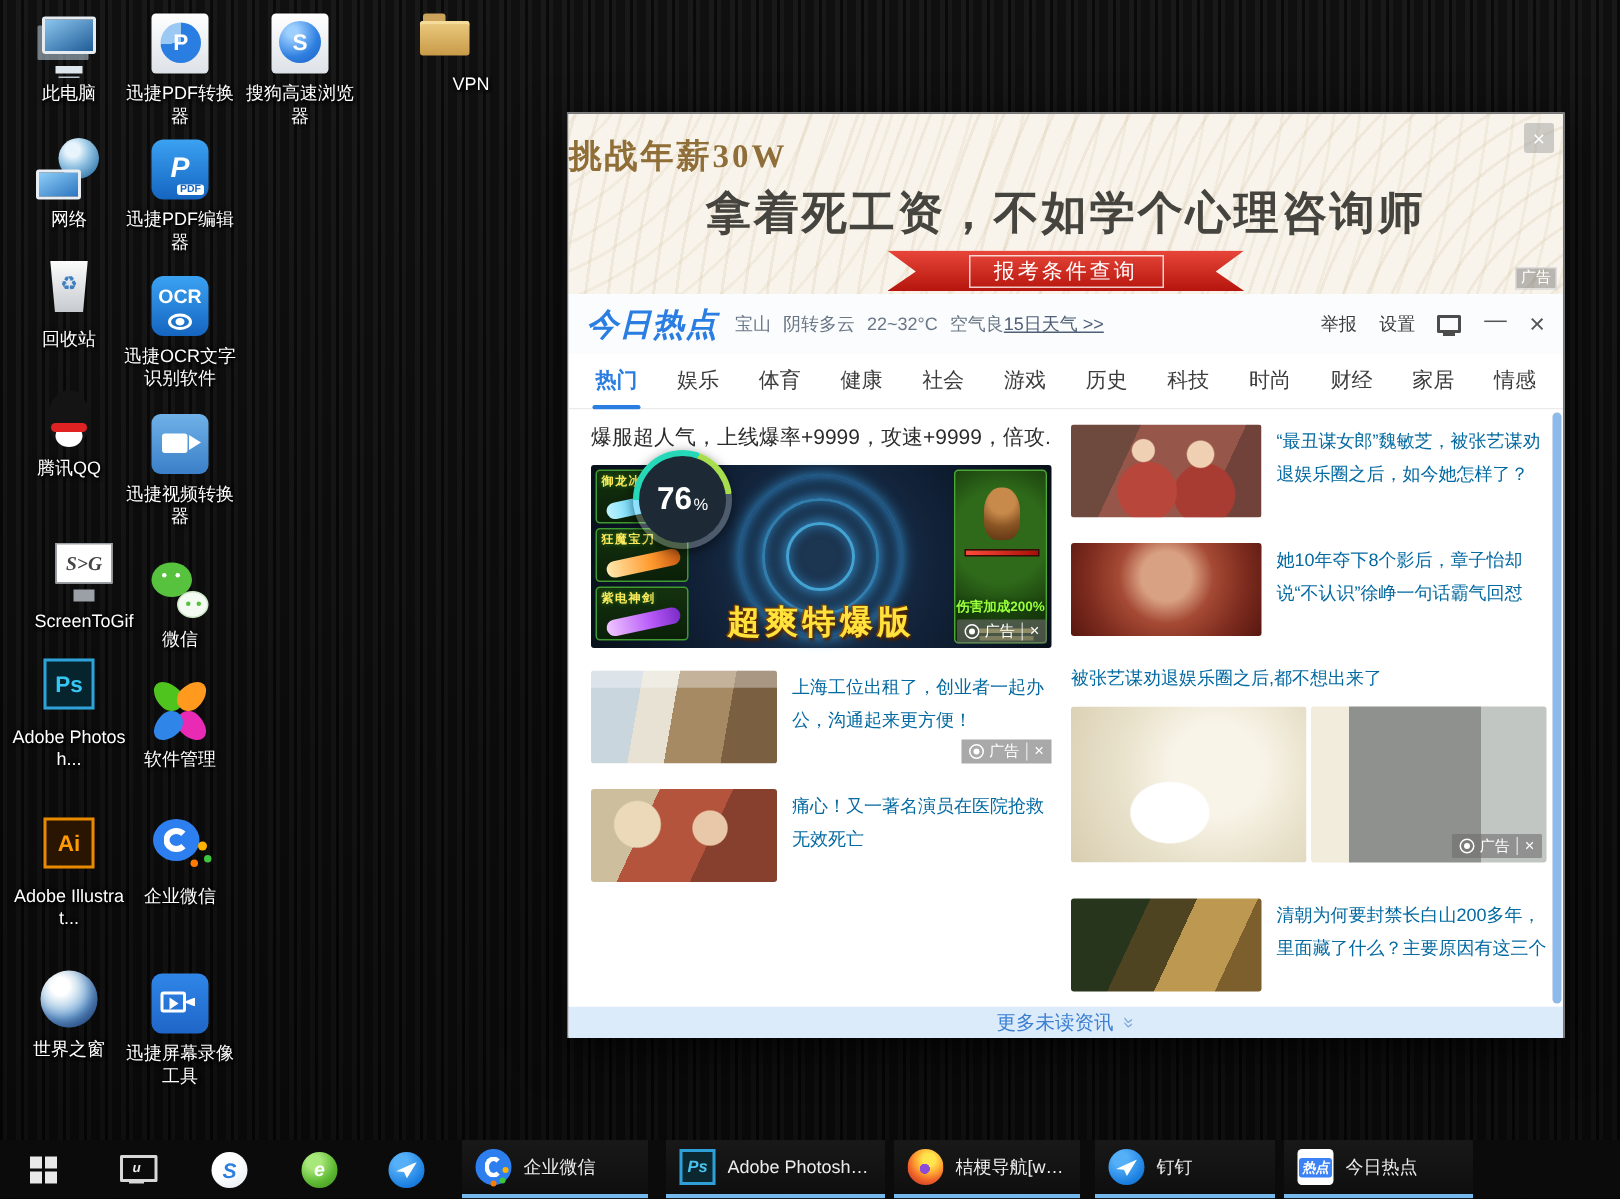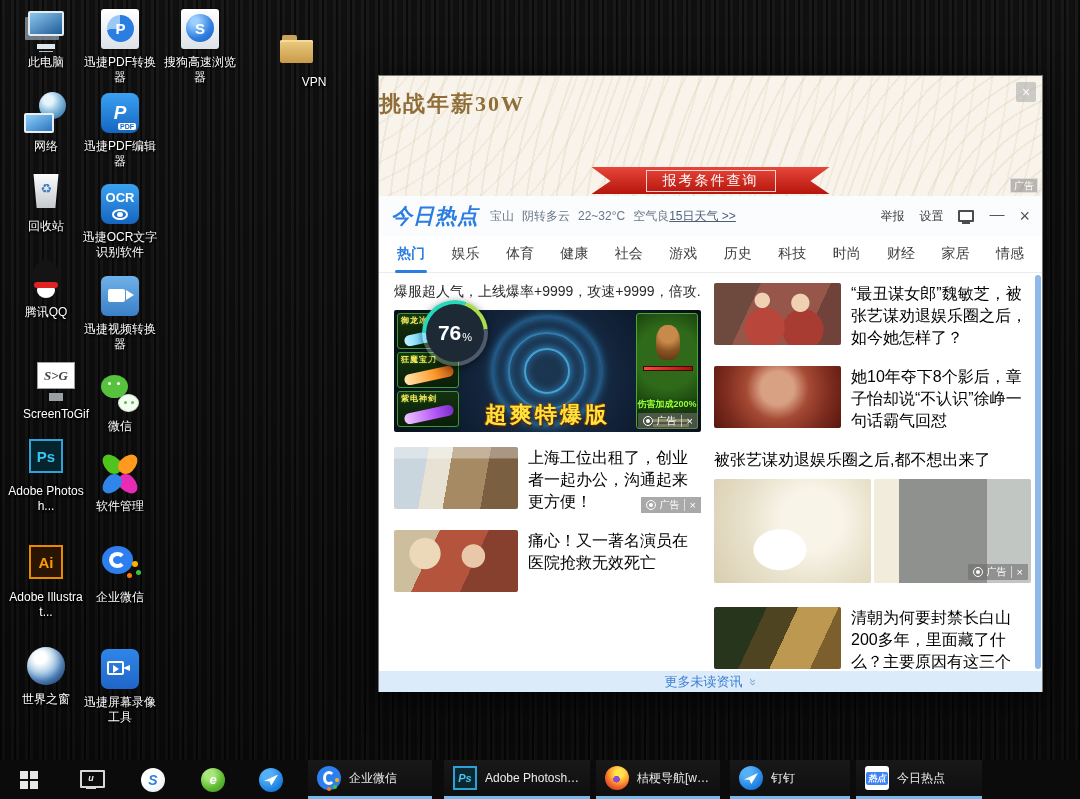--- a/index.html
+++ b/index.html
@@ -107,21 +107,21 @@
 .vscroll{position:absolute;right:1px;top:199px;bottom:22px;width:6px;background:#8fb9e9;border-radius:3px;cursor:pointer}
 .nfooter{height:21px;background:#dcebf9;display:flex;align-items:center;justify-content:center;gap:7px;color:#3b7fd4;font-size:13px;cursor:pointer}
 .chev{display:inline-block;transform:rotate(90deg);font-size:13px;color:#7fa8dc;line-height:10px}
 .chev::before{content:"»"}
 
 .gblock{margin-bottom:15px;position:relative;cursor:pointer}
 .gtitle{font-size:14px;color:#2b2b2b;white-space:nowrap;overflow:hidden;margin-bottom:9px}
 .nrow{display:flex;margin-bottom:17px;position:relative;cursor:pointer}
 .nthumb{width:124px;height:62px;border-radius:2px;flex:none;margin-right:10px;background:#ccc;position:relative;overflow:hidden}
 .colr .nthumb{width:127px}
-.ntitle{font-size:16px;line-height:22px;color:#000000}
+.ntitle{font-size:12px;line-height:22px;color:#0369a1}
 .tblock{margin-bottom:24px;position:relative;cursor:pointer}
 .tblock .ntitle{margin-bottom:8px}
 .timgs{display:flex;gap:3px}
 .timg{width:157px;height:104px;border-radius:2px;position:relative;overflow:hidden}
 .imgbadge{position:absolute;right:3px;bottom:3px;display:flex;align-items:center;gap:4px;background:rgba(110,110,110,.6);
   color:#fff;font-size:10px;padding:1px 5px;border-radius:1px;cursor:pointer}
 .rowbadge{position:absolute;right:0;bottom:0;display:flex;align-items:center;gap:4px;background:rgba(150,150,150,.82);
   color:#fff;font-size:10px;padding:1px 5px;cursor:pointer}
 .ad-eye{width:10px;height:10px;border:1px solid #fff;border-radius:50%;position:relative;display:inline-block}
 .ad-eye::after{content:"";position:absolute;inset:2px;border-radius:50%;background:#fff}
@@ -333,32 +333,33 @@
         </div>
         <span class="dlabel">迅捷屏幕录像工具</span>
       </div>
       <div class="dicon" style="left: 160px; top: 8px;">
         <div class="ic ic-sogou-browser">
           <span class="wbox"></span>
           <span class="scircle">S</span>
         </div>
         <span class="dlabel">搜狗高速浏览器</span>
       </div>
-      <div class="dicon" style="left: 238px; top: 28px; padding-left: 36px;">
+      <div class="dicon" style="left: 238px; top: 2px; padding-left: 36px;">
         <div class="ic ic-vpn">
           <span class="ftab"></span>
           <span class="fbody"></span>
         </div>
         <span class="dlabel">VPN</span>
       </div>
     </div>
 
   <div id="popup">
     <div class="banner">
       <div class="b-sm">挑战年薪30W</div>
+      <div class="b-main">拿着死工资，不如学个心理咨询师</div>
       <div class="b-ribbon">
         <span>报考条件查询</span>
       </div>
       <div class="b-close">×</div>
       <div class="b-adtag">广告</div>
     </div>
 
     <div class="nw-header">
       <span class="logo">今日热点</span>
       <span class="wx">宝山</span>

